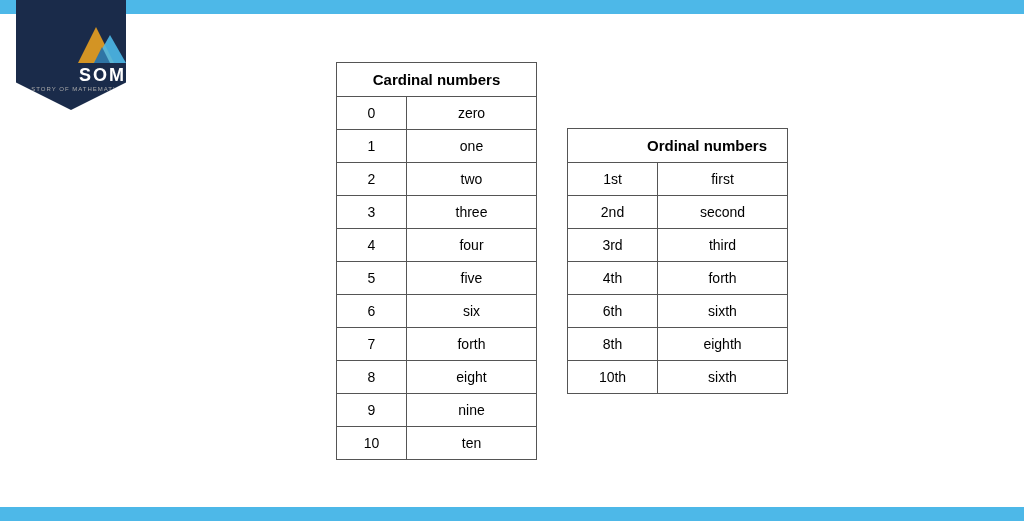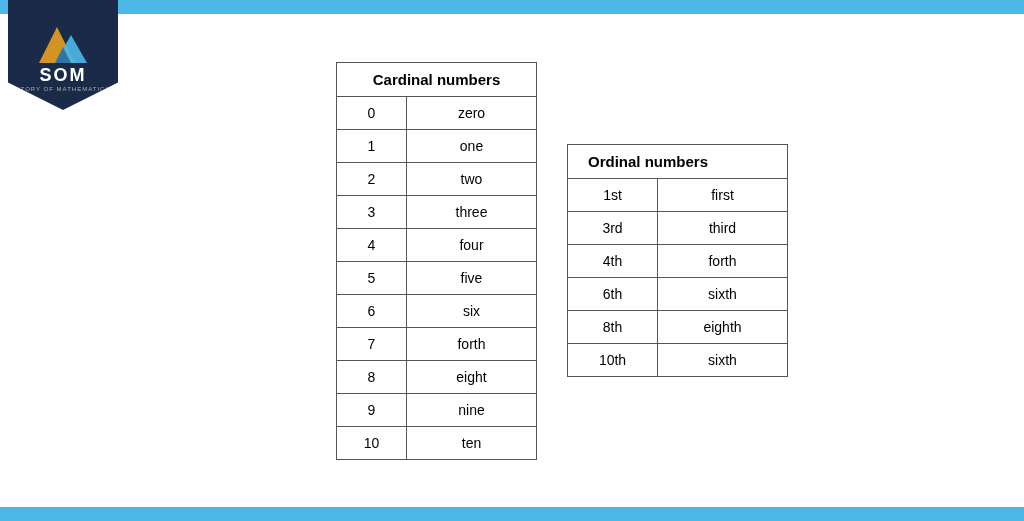--- a/index.html
+++ b/index.html
@@ -30,27 +30,27 @@
       left: 0;
       right: 0;
       height: 14px;
       background: #4db8e8;
     }
 
     
     .logo-area {
       position: absolute;
       top: 0;
-      left: 8px;
+      left: 16px;
       width: 110px;
       height: 110px;
       background: #1a2b4a;
       display: flex;
       flex-direction: column;
-      align-items: center;
+      align-items: flex-end;
       justify-content: center;
       clip-path: polygon(0 0, 100% 0, 100% 75%, 50% 100%, 0 75%);
       padding-top: 8px;
     }
 
     .logo-icon {
       width: 48px;
       height: 36px;
       margin-bottom: 2px;
     }
@@ -99,21 +99,21 @@
       font-weight: bold;
       font-size: 15px;
       background: #fff;
     }
 
     .cardinal-table th {
       text-align: center;
     }
 
     .ordinal-table th {
-      text-align: left;
+      text-align: right;
     }
 
     table td {
       font-weight: normal;
     }
 
     
     .cardinal-table td:first-child {
       min-width: 70px;
     }
@@ -212,20 +212,24 @@
       <tr>
         <th colspan="2">Ordinal numbers</th>
       </tr>
     </thead>
     <tbody id="ordinal-body">
     <tr>
           <td>1st</td>
           <td>first</td>
         </tr>
         <tr>
+          <td>2nd</td>
+          <td>second</td>
+        </tr>
+        <tr>
           <td>3rd</td>
           <td>third</td>
         </tr>
         <tr>
           <td>4th</td>
           <td>forth</td>
         </tr>
         <tr>
           <td>6th</td>
           <td>sixth</td>

